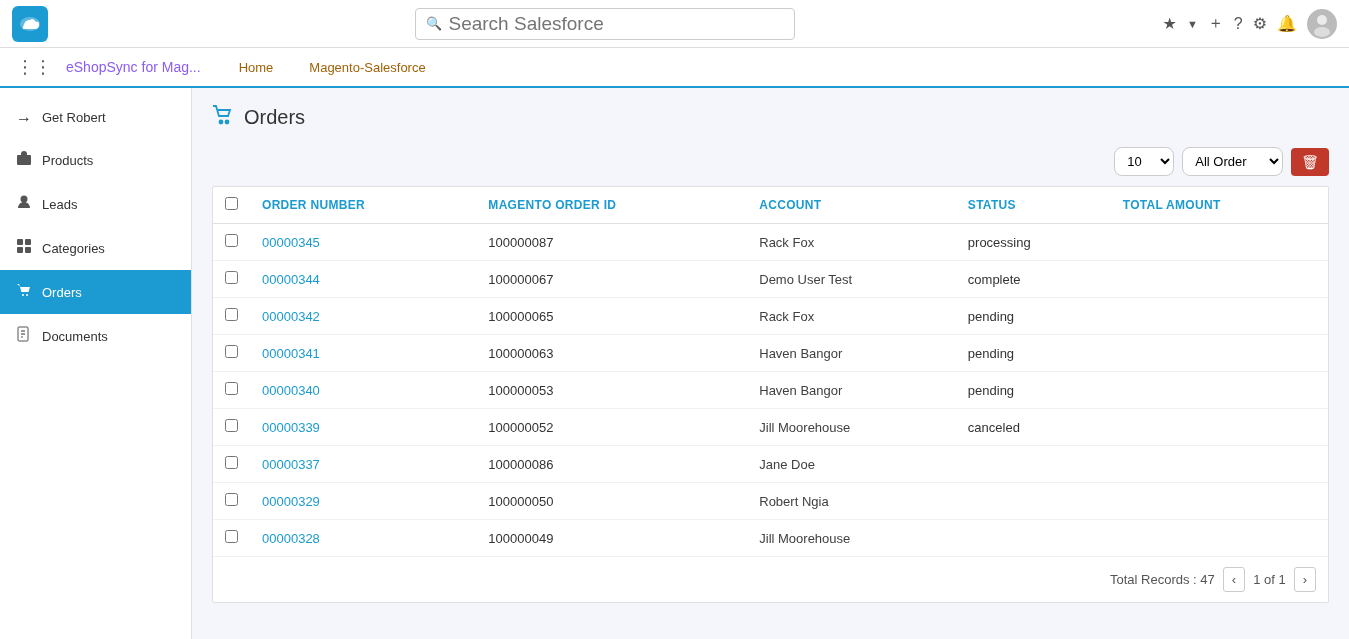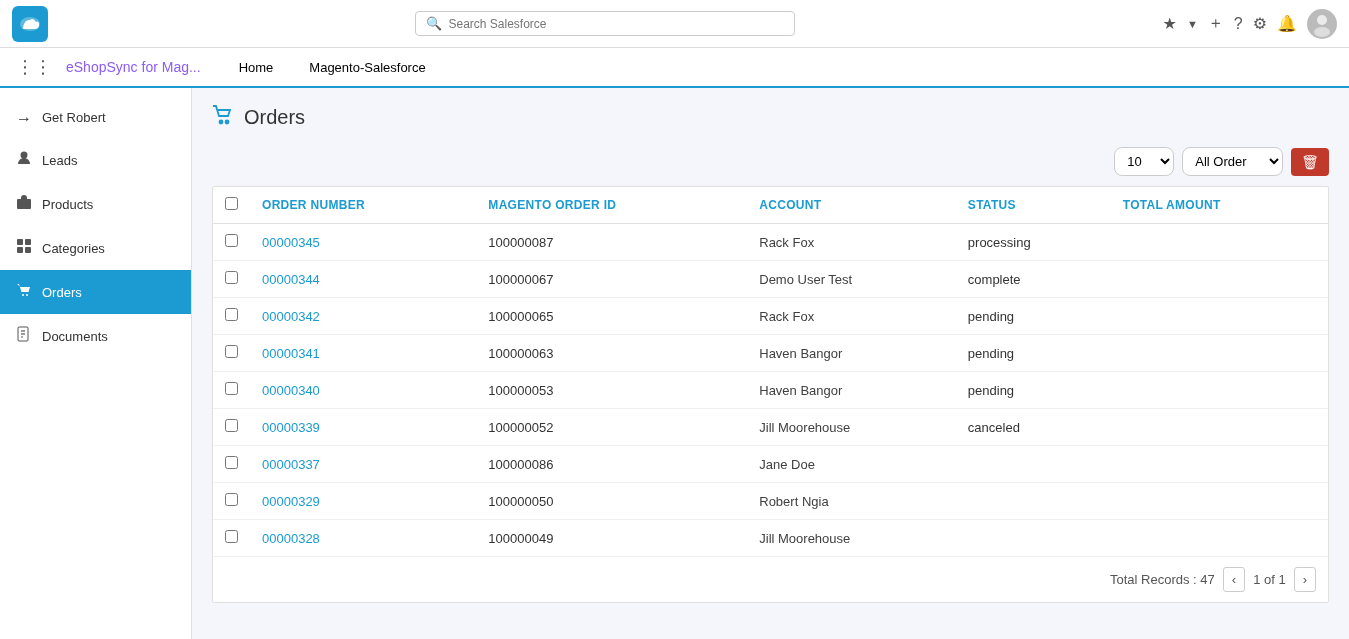--- a/index.html
+++ b/index.html
@@ -15,21 +15,21 @@
     .logo-icon {
       width: 36px; height: 36px; background: #1b9bd1; border-radius: 6px;
       display: flex; align-items: center; justify-content: center; color: white; font-size: 18px;
     }
     .search-bar {
       display: flex; align-items: center;
       border: 1px solid #ccc; border-radius: 4px; padding: 4px 10px;
       background: #fff; width: 380px;
     }
     .search-bar input {
-      border: none; outline: none; font-size: 12px; width: 100%; color: #555;
+      border: none; outline: none; font-size: 19px; width: 100%; color: #555;
     }
     .search-icon { color: #aaa; margin-right: 6px; }
     .topbar-right { display: flex; align-items: center; gap: 10px; }
     .topbar-icon { color: #555; font-size: 16px; cursor: pointer; }
     .avatar {
       width: 30px; height: 30px; border-radius: 50%; background: #bbb;
       display: flex; align-items: center; justify-content: center; color: white; font-size: 14px;
     }
 
     
@@ -37,21 +37,21 @@
       display: flex; align-items: center;
       background: #fff; height: 40px; padding: 0 16px;
       border-bottom: 2px solid #1b9bd1;
     }
     .appbar-logo { display: flex; align-items: center; gap: 6px; margin-right: 20px; }
     .dots-icon { color: #555; font-size: 18px; margin-right: 8px; }
     .app-name { font-size: 14px; color: #8b5cf6; font-weight: 400; }
     .nav-tabs { display: flex; gap: 0; }
     .nav-tab {
       padding: 0 18px; height: 24px; display: flex; align-items: center;
-      font-size: 13px; color: #000000; cursor: pointer; border-bottom: none;
+      font-size: 13px; color: #a16207; cursor: pointer; border-bottom: none;
       text-decoration: none;
     }
 
     
     .layout { display: flex; height: calc(100vh - 88px); }
 
     
     .sidebar {
       width: 192px; background: #fff; border-right: 1px solid #e0e0e0;
       flex-shrink: 0; padding-top: 8px;
@@ -152,35 +152,35 @@
 <div class="layout">
 
   <aside class="sidebar">
     <div class="sidebar-item">
       <span class="s-icon">→</span>
       <span>Get Robert</span>
     </div>
     <div class="sidebar-item">
       <span class="s-icon">
         <svg width="16" height="16" viewBox="0 0 16 16" fill="#555">
-            <circle cx="8" cy="5" r="3.5"></circle>
-            <path d="M2 14c0-3.3 2.7-6 6-6s6 2.7 6 6"></path>
-          </svg>
-      </span>
-      <span>Leads</span>
-    </div>
-    <div class="sidebar-item">
-      <span class="s-icon">
-        <svg width="16" height="16" viewBox="0 0 16 16" fill="#555">
             <rect x="1" y="5" width="14" height="10" rx="1"></rect>
             <path d="M5 5V4a3 3 0 016 0v1"></path>
             <line x1="1" y1="10" x2="15" y2="10" stroke="#555" stroke-width="1"></line>
           </svg>
       </span>
       <span>Products</span>
+    </div>
+    <div class="sidebar-item">
+      <span class="s-icon">
+        <svg width="16" height="16" viewBox="0 0 16 16" fill="#555">
+            <circle cx="8" cy="5" r="3.5"></circle>
+            <path d="M2 14c0-3.3 2.7-6 6-6s6 2.7 6 6"></path>
+          </svg>
+      </span>
+      <span>Leads</span>
     </div>
     <div class="sidebar-item">
       <span class="s-icon">
         <svg width="16" height="16" viewBox="0 0 16 16" fill="#555">
             <rect x="1" y="1" width="6" height="6" rx="1"></rect>
             <rect x="9" y="1" width="6" height="6" rx="1"></rect>
             <rect x="1" y="9" width="6" height="6" rx="1"></rect>
             <rect x="9" y="9" width="6" height="6" rx="1"></rect>
           </svg>
       </span>

